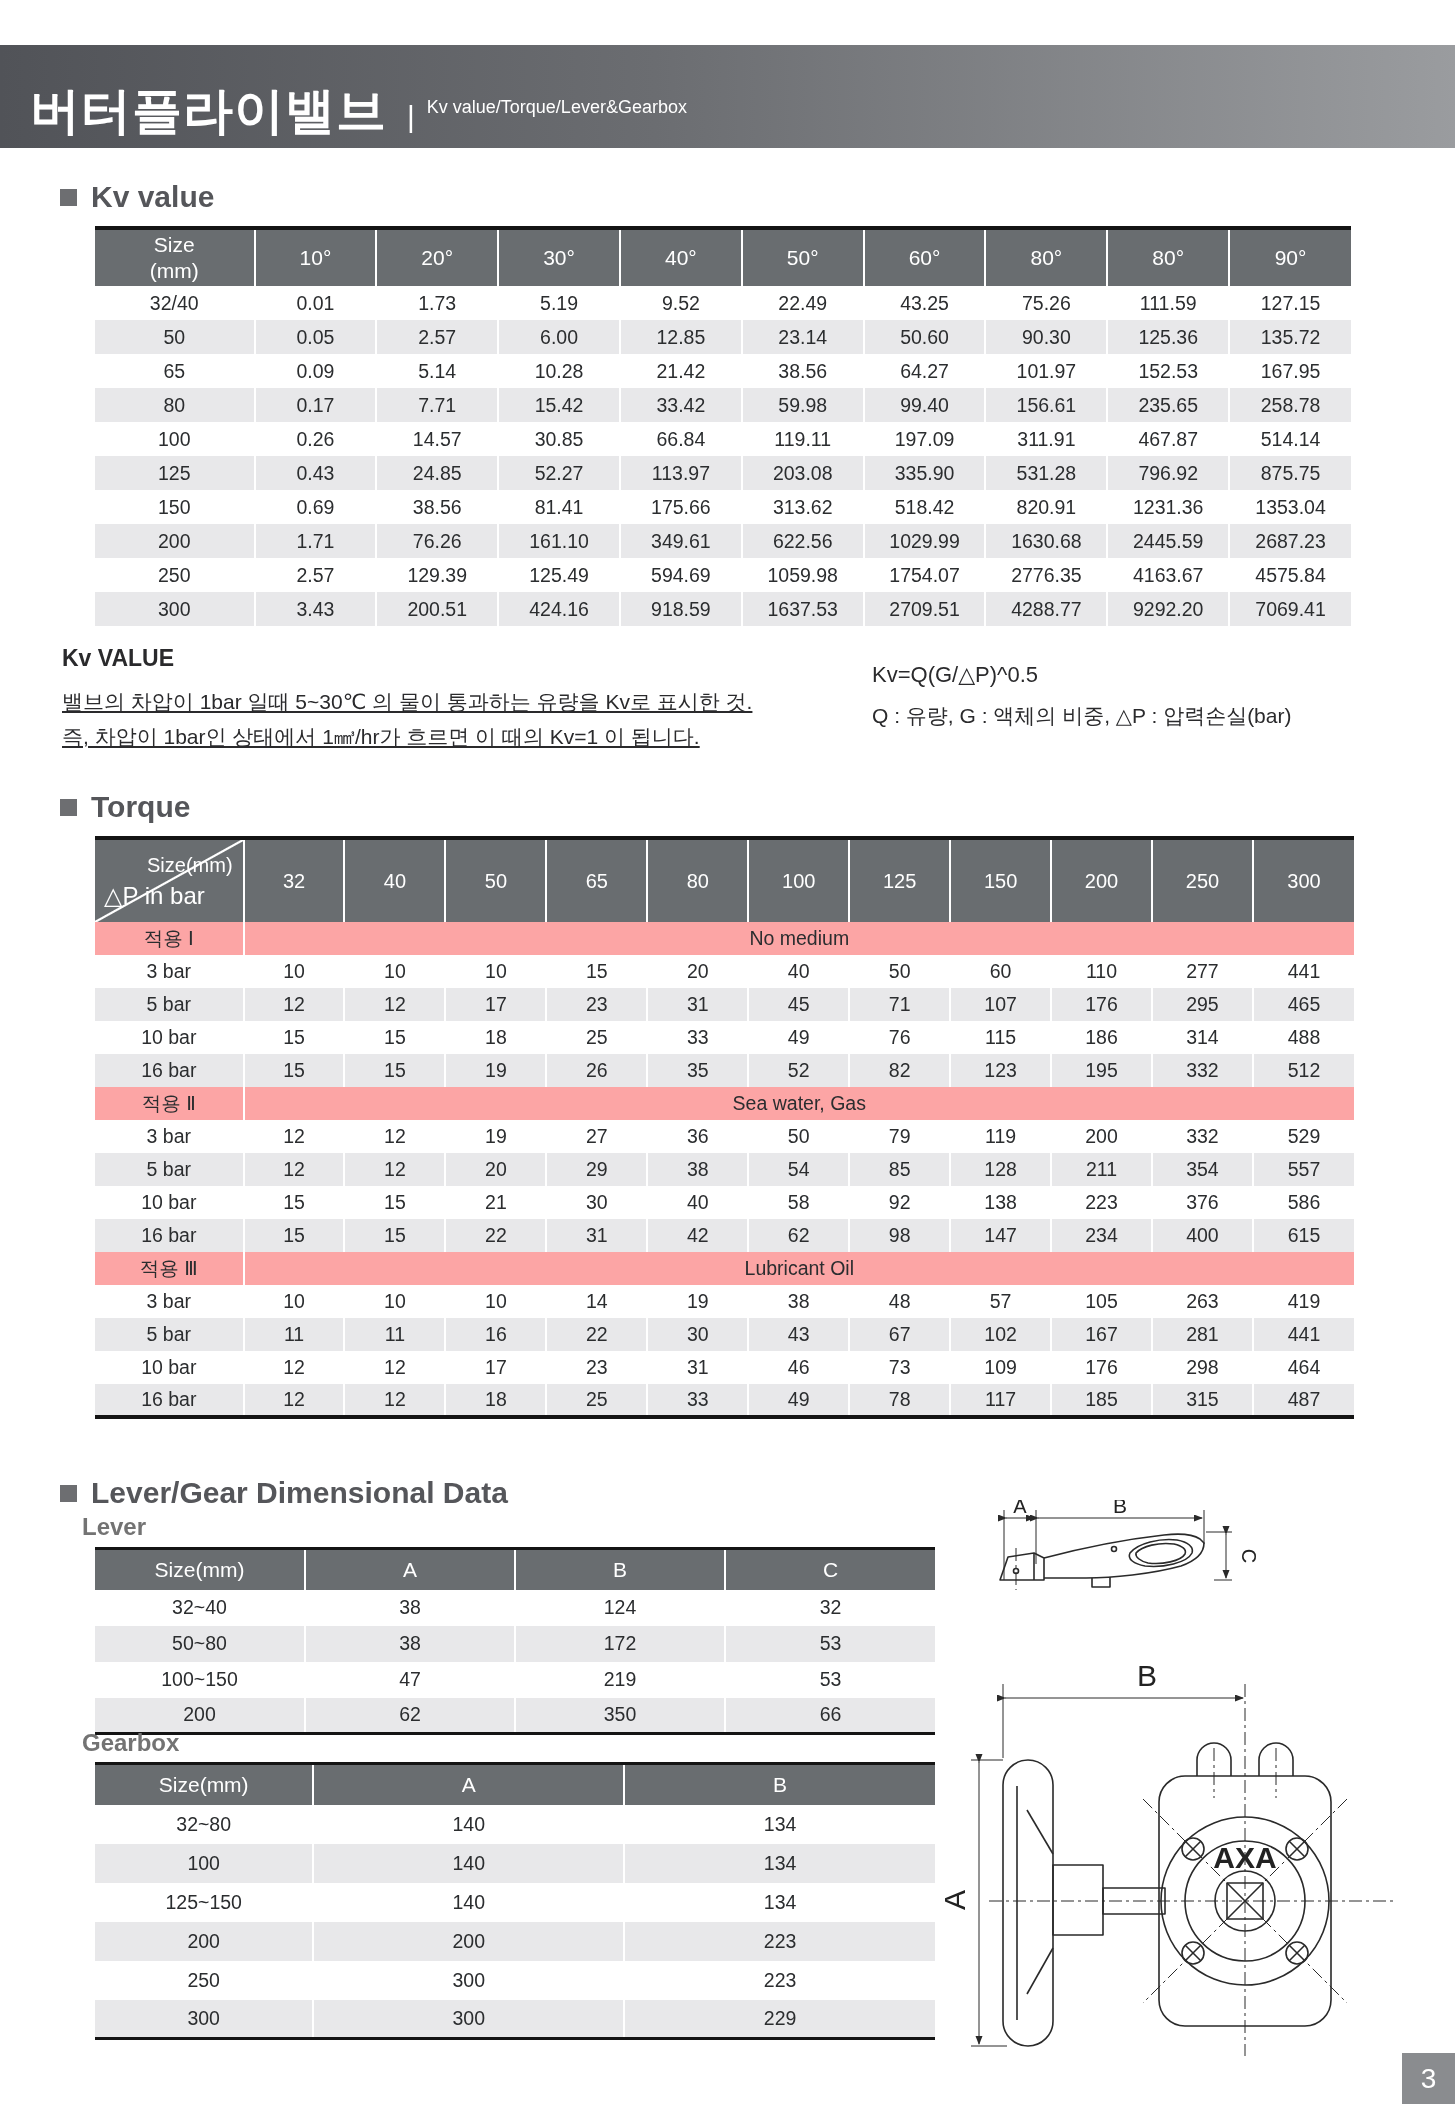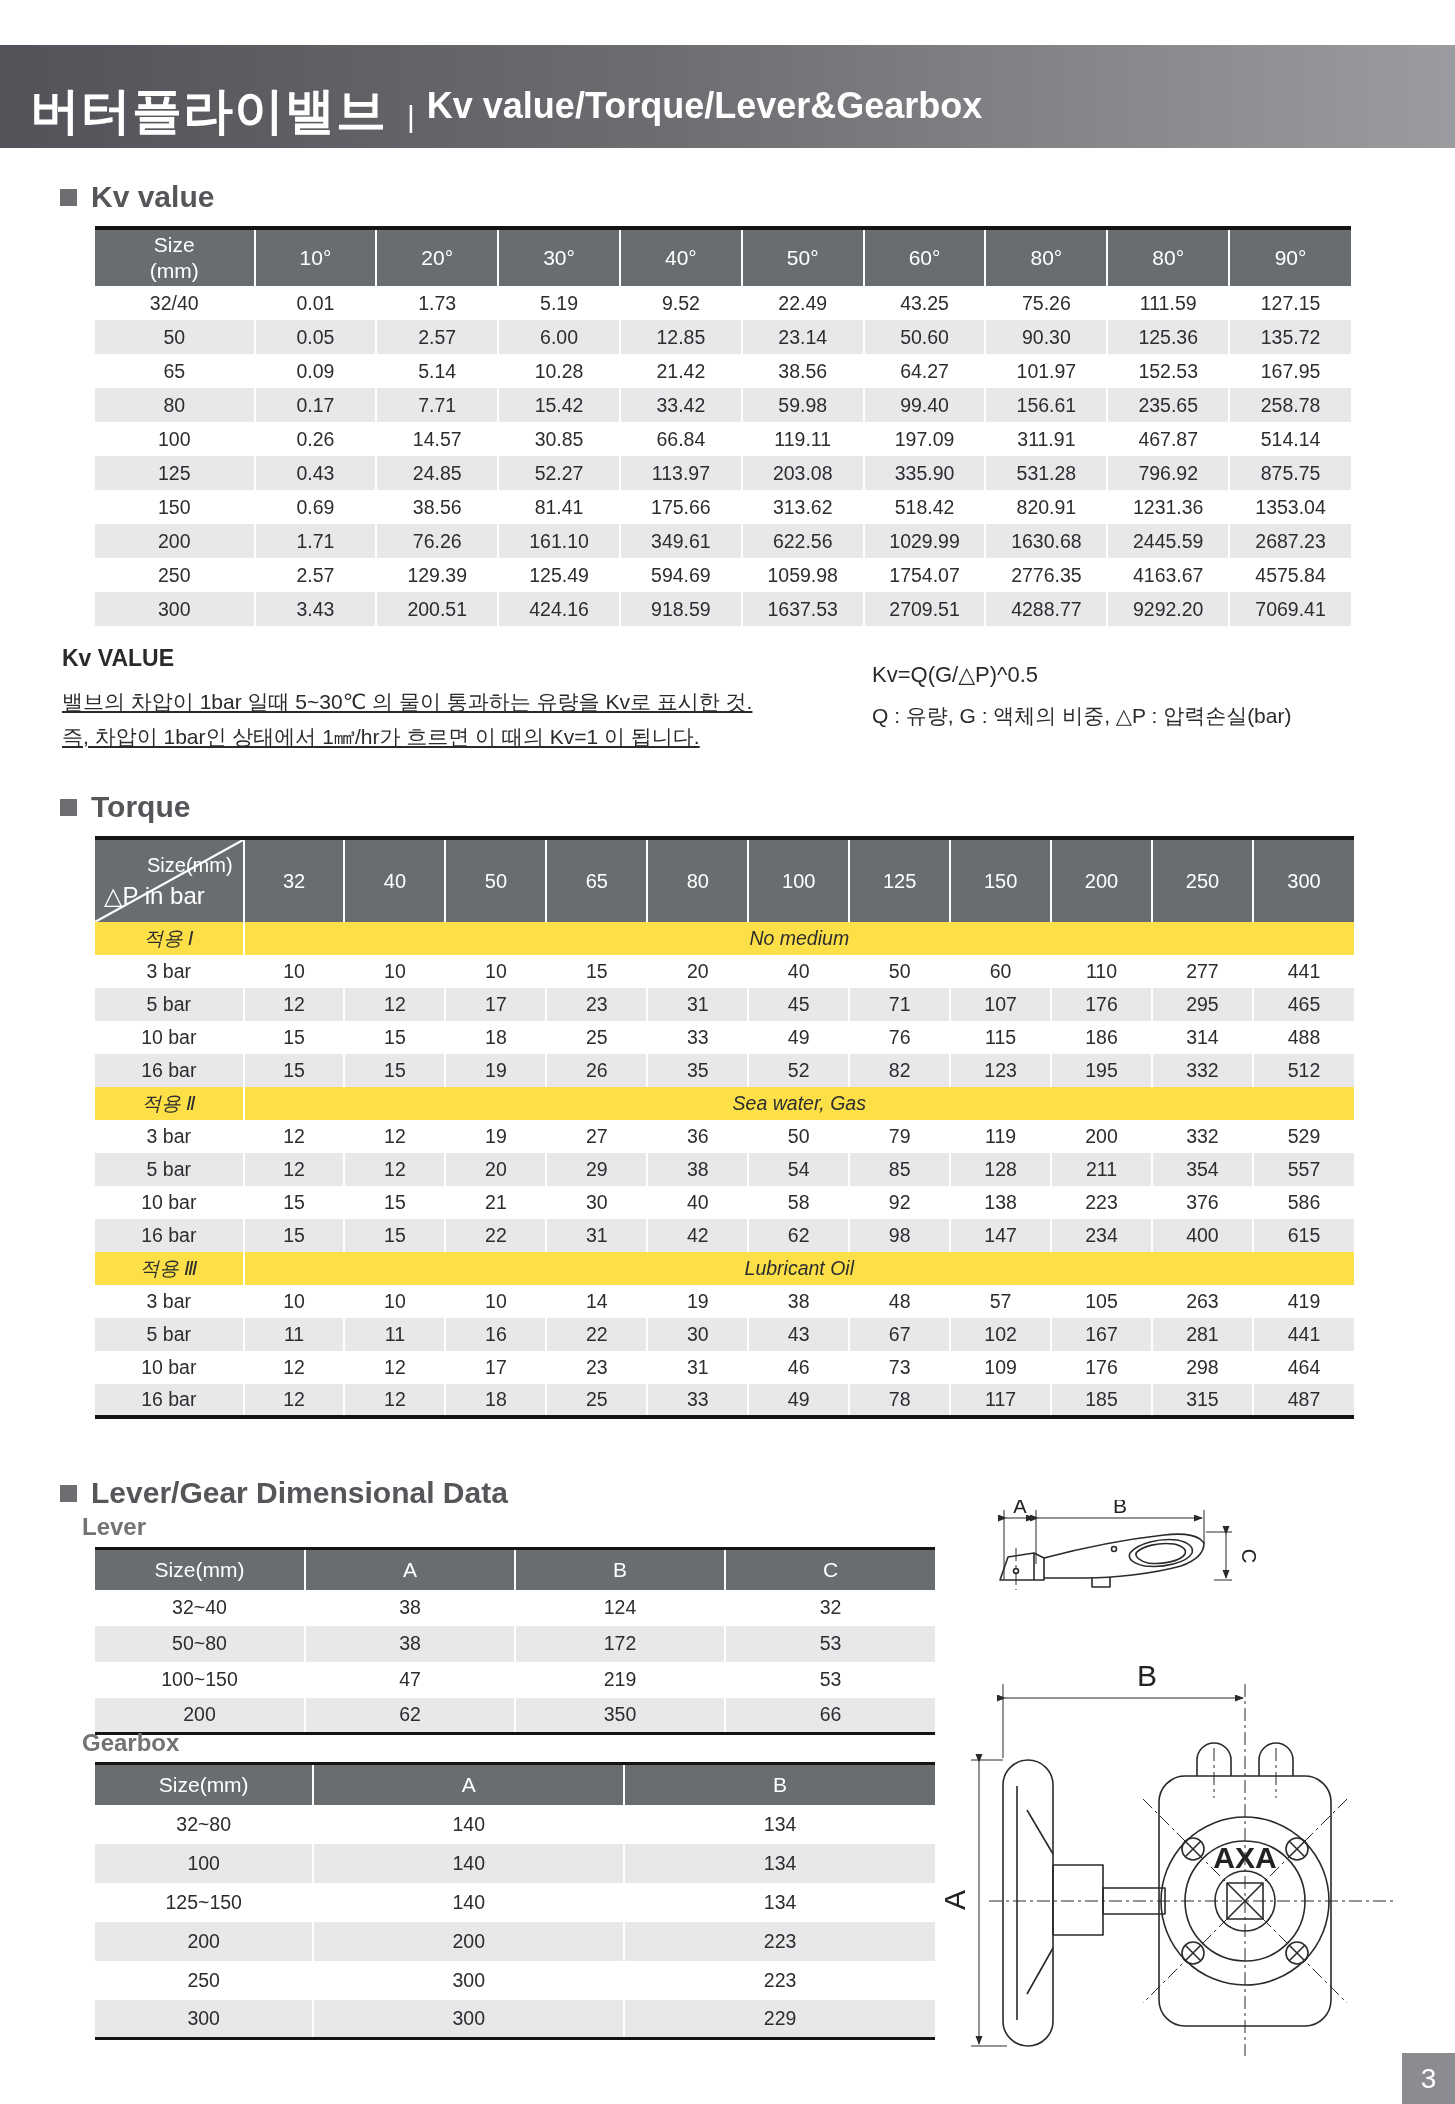--- a/index.html
+++ b/index.html
@@ -11,39 +11,39 @@
   }
 
   
   .banner {
     position:absolute; left:0; right:0; top:45px; height:103px;
     background:linear-gradient(90deg,#515358 0%,#6b6d71 45%,#9a9c9f 100%);
     display:flex; align-items:flex-end; padding:0 0 12px 30px;
   }
   .banner-title { color:#fff; font-size:50px; font-weight:bold; letter-spacing:1px; line-height:1; }
   .banner-sep { color:#fff; font-size:30px; font-weight:300; margin:0 12px 4px 20px; line-height:1; }
-  .banner-sub { color:#fff; font-size:36px; font-weight:700; margin-bottom:12px; line-height:1; }
+  .banner-sub { color:#fff; font-size:18px; font-weight:400; margin-bottom:20px; line-height:1; }
 
   
   .sec-title { position:absolute; left:60px; display:flex; align-items:center; }
   .sec-title .bullet { width:17px; height:17px; background:#6d6e71; margin-right:14px; }
   .sec-title .txt { font-size:30px; font-weight:bold; color:#55565a; }
 
   .sub-label { position:absolute; left:82px; font-size:24px; font-weight:600; color:#737373; }
 
   
   table { border-collapse:collapse; table-layout:fixed; width:100%; }
   thead th {
     background:#696d70; color:#fff; font-weight:400; text-align:center;
     vertical-align:middle; font-size:21px; white-space:pre-line; line-height:1.25;
   }
   th + th, td + td { border-left:2px solid #fff; }
   tbody td { text-align:center; vertical-align:middle; font-size:19.5px; color:#2b2d2f; }
   tr.alt td { background:#e8e8ea; }
-  tr.subhead td { background:#fde047; font-size:20px; height:34px;font-style:italic; }
+  tr.subhead td { background:#fca5a5; font-size:20px; height:34px; }
 
   .kv-wrap { position:absolute; left:95px; top:226px; width:1256px; }
   .kv-wrap table { border-top:4px solid #141414; }
   .kv-wrap thead th { height:58px; }
   .kv-wrap tbody td { height:34px; }
 
   .torque-wrap { position:absolute; left:95px; top:836px; width:1259px; }
   .torque-wrap table { border-top:4px solid #141414; border-bottom:4px solid #141414; }
   .torque-wrap thead th { height:84px; font-size:20px; }
   .torque-wrap tbody td { height:33px; font-size:19.5px; }

